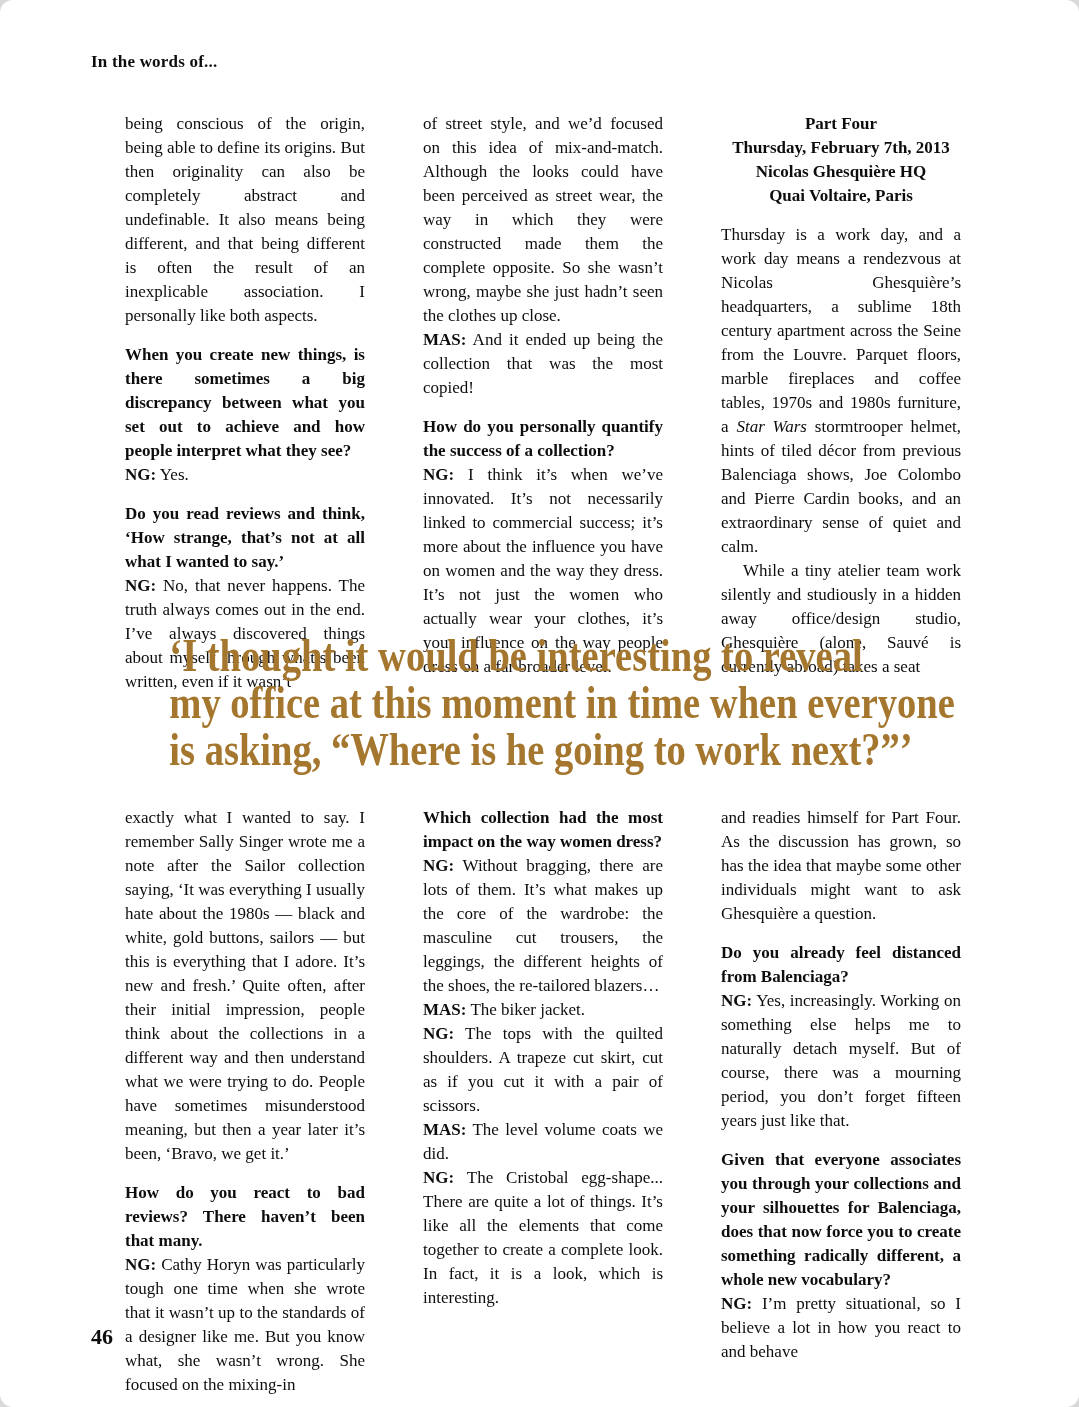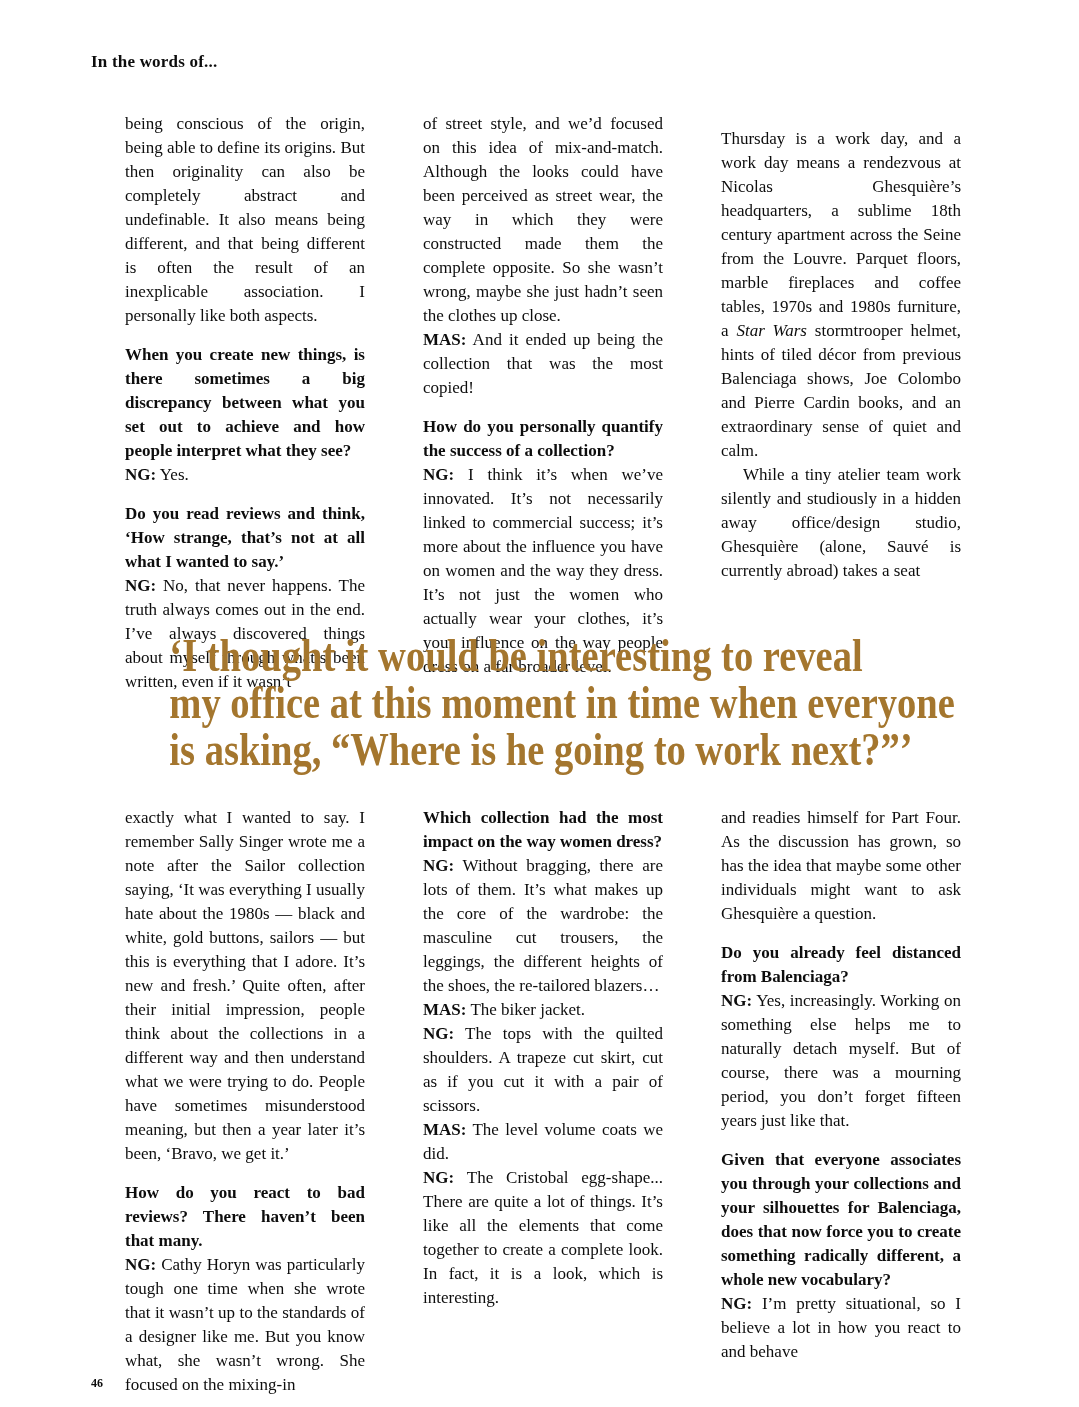--- a/index.html
+++ b/index.html
@@ -1,35 +1,36 @@
 <!DOCTYPE html>
 <html lang="en"><head>
 <meta charset="utf-8">
 <style>
   html, body { margin:0; padding:0; background:#d9d9d9; }
   .page {
     position:relative; width:1079px; height:1407px; margin:0 auto;
     background:#ffffff; color:#0d0d0d; overflow:hidden;
     font-family:"Liberation Serif","DejaVu Serif",serif;
+    border-radius:13px;
   }
   .kicker { position:absolute; left:91px; top:52px; font-size:17px; font-weight:bold; letter-spacing:.2px; }
   .cols { position:absolute; left:91px; width:870px; display:flex; gap:24px; }
   .cols.top { top:112px; }
   .cols.bottom { top:806px; }
   .col { width:274px; font-size:17px; line-height:24px; text-align:justify; hyphens:auto;margin-left:34px; -webkit-hyphens:auto; }
   .para { margin:0; }
   .para.gap { margin-top:15px; }
   .para.q { font-weight:bold; }
   .para.indent { text-indent:22px; }
   .b { font-weight:bold; }
   .i { font-style:italic; }
   .center-head { font-weight:bold; text-align:center; line-height:24px; }
   .pullquote { position:absolute; left:91px; top:632px; width:870px; text-align:left; font-weight:bold; }
   .pq-line { font-size:47px; line-height:47px; transform:scaleX(0.82); transform-origin:50% 50%; white-space:nowrap; }
-  .pagenum { position:absolute; left:91px; top:1376px; font-size:12px; font-weight:bold; }
+  .pagenum { position:absolute; left:91px; top:1324px; font-size:22px; font-weight:bold; }
 </style>
 </head>
 <body>
 
 <div class="page">
   <div class="kicker">In the words of...</div>
 
   <div class="cols top">
     <div class="col">
         <p class="para"><span>being conscious of the origin, being able to define its origins. But then originality can also be completely abstract and undefinable. It also means being different, and that being different is often the result of an inexplicable association. I personally like both aspects.</span></p>
@@ -38,20 +39,26 @@
         <p class="para q gap"><span>Do you read reviews and think, ‘How strange, that’s not at all what I wanted to say.’</span></p>
         <p class="para"><span class="b">NG:</span><span> No, that never happens. The truth always comes out in the end. I’ve always discovered things about myself through what’s been written, even if it wasn’t</span></p>
       </div>
     <div class="col">
         <p class="para"><span>of street style, and we’d focused on this idea of mix-and-match. Although the looks could have been perceived as street wear, the way in which they were constructed made them the complete opposite. So she wasn’t wrong, maybe she just hadn’t seen the clothes up close.</span></p>
         <p class="para"><span class="b">MAS:</span><span> And it ended up being the collection that was the most copied!</span></p>
         <p class="para q gap"><span>How do you personally quantify the success of a collection?</span></p>
         <p class="para"><span class="b">NG:</span><span> I think it’s when we’ve innovated. It’s not necessarily linked to commercial success; it’s more about the influence you have on women and the way they dress. It’s not just the women who actually wear your clothes, it’s your influence on the way people dress on a far broader level.</span></p>
       </div>
     <div class="col">
+        <div class="center-head">
+          <div>Part Four</div>
+          <div>Thursday, February 7th, 2013</div>
+          <div>Nicolas Ghesquière HQ</div>
+          <div>Quai Voltaire, Paris</div>
+        </div>
         <p class="para gap"><span>Thursday is a work day, and a work day means a rendezvous at Nicolas Ghesquière’s headquarters, a sublime 18th century apartment across the Seine from the Louvre. Parquet floors, marble fireplaces and coffee tables, 1970s and 1980s furniture, a </span><span class="i">Star Wars</span><span> stormtrooper helmet, hints of tiled décor from previous Balenciaga shows, Joe Colombo and Pierre Cardin books, and an extraordinary sense of quiet and calm.</span></p>
         <p class="para indent"><span>While a tiny atelier team work silently and studiously in a hidden away office/design studio, Ghesquière (alone, Sauvé is currently abroad) takes a seat</span></p>
       </div>
   </div>
 
   <div class="pullquote" style="color: rgb(164, 118, 46);">
       <div class="pq-line">‘I thought it would be interesting to reveal</div>
       <div class="pq-line">my office at this moment in time when everyone</div>
       <div class="pq-line">is asking, “Where is he going to work next?”’</div>
     </div>

